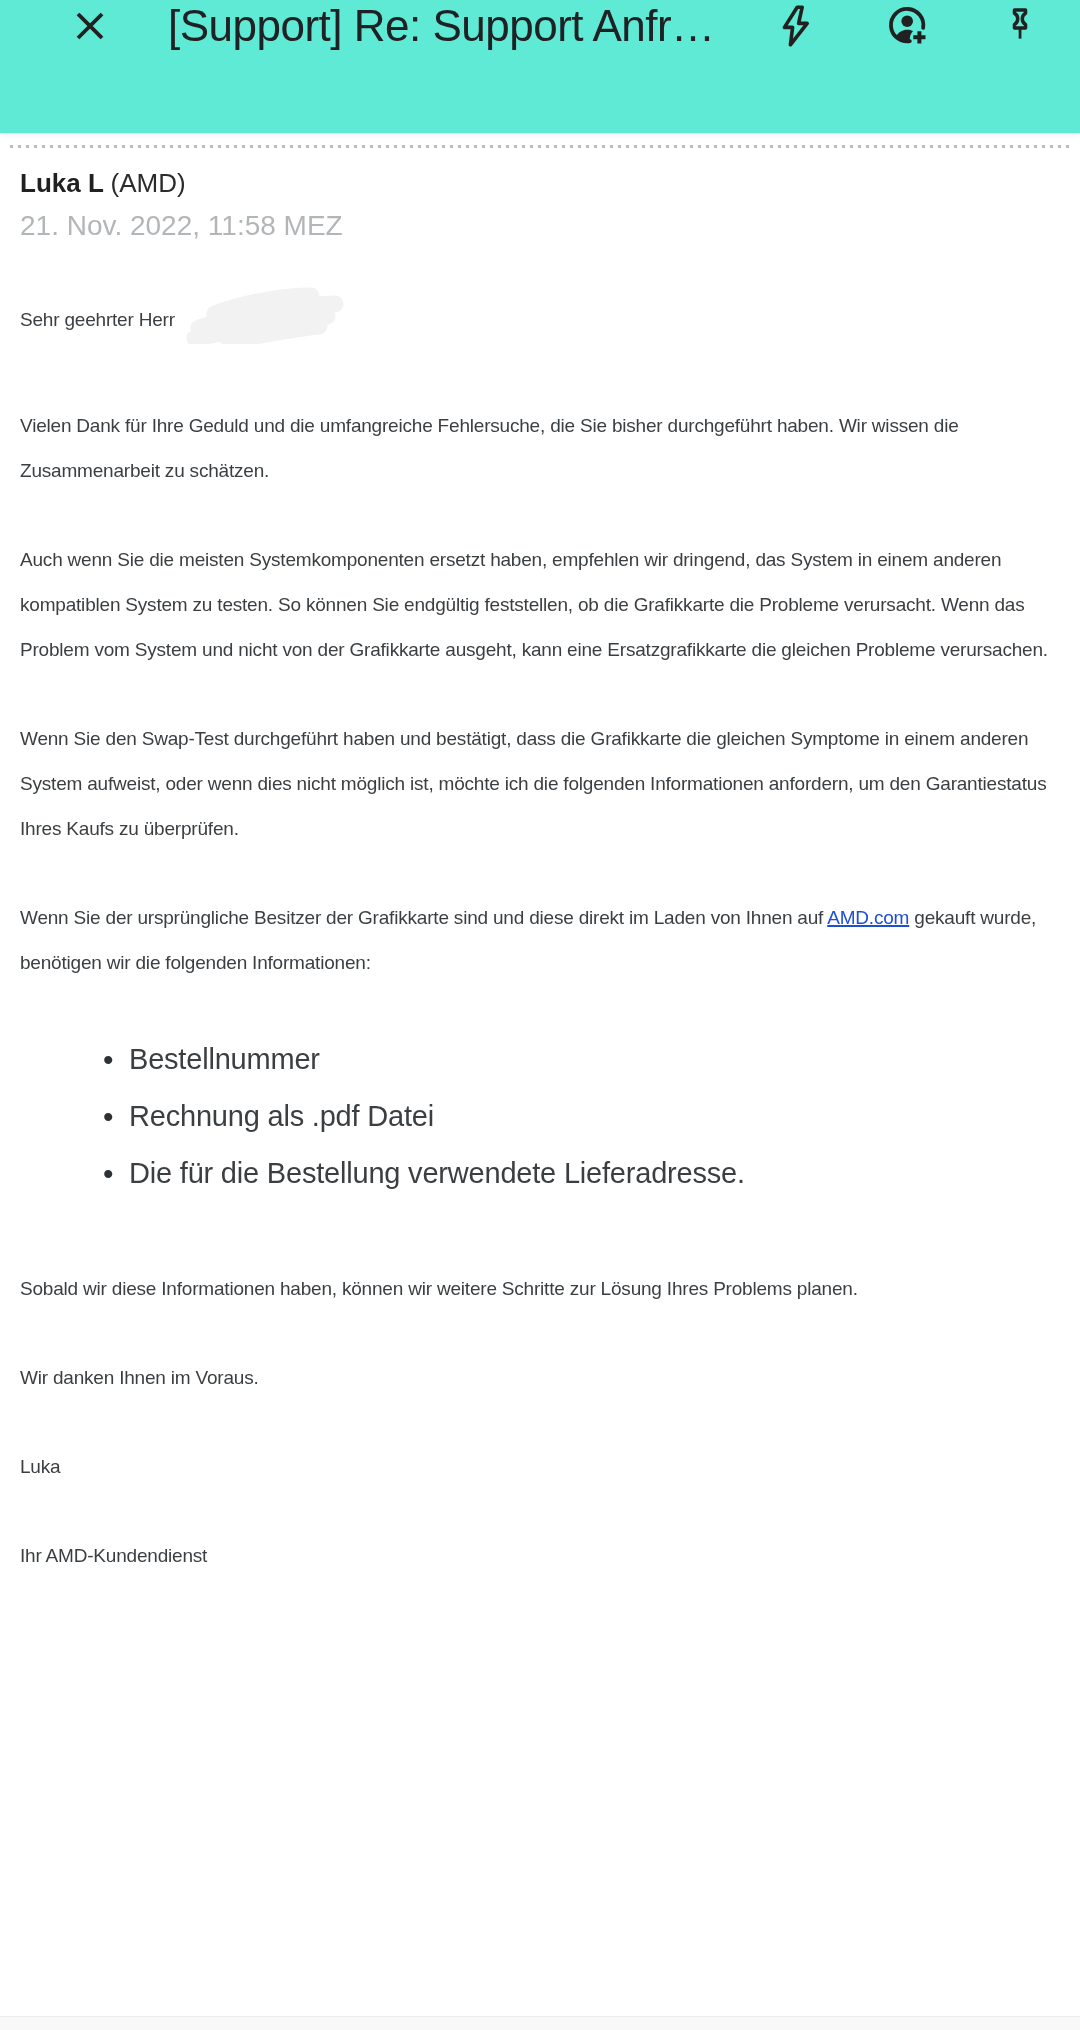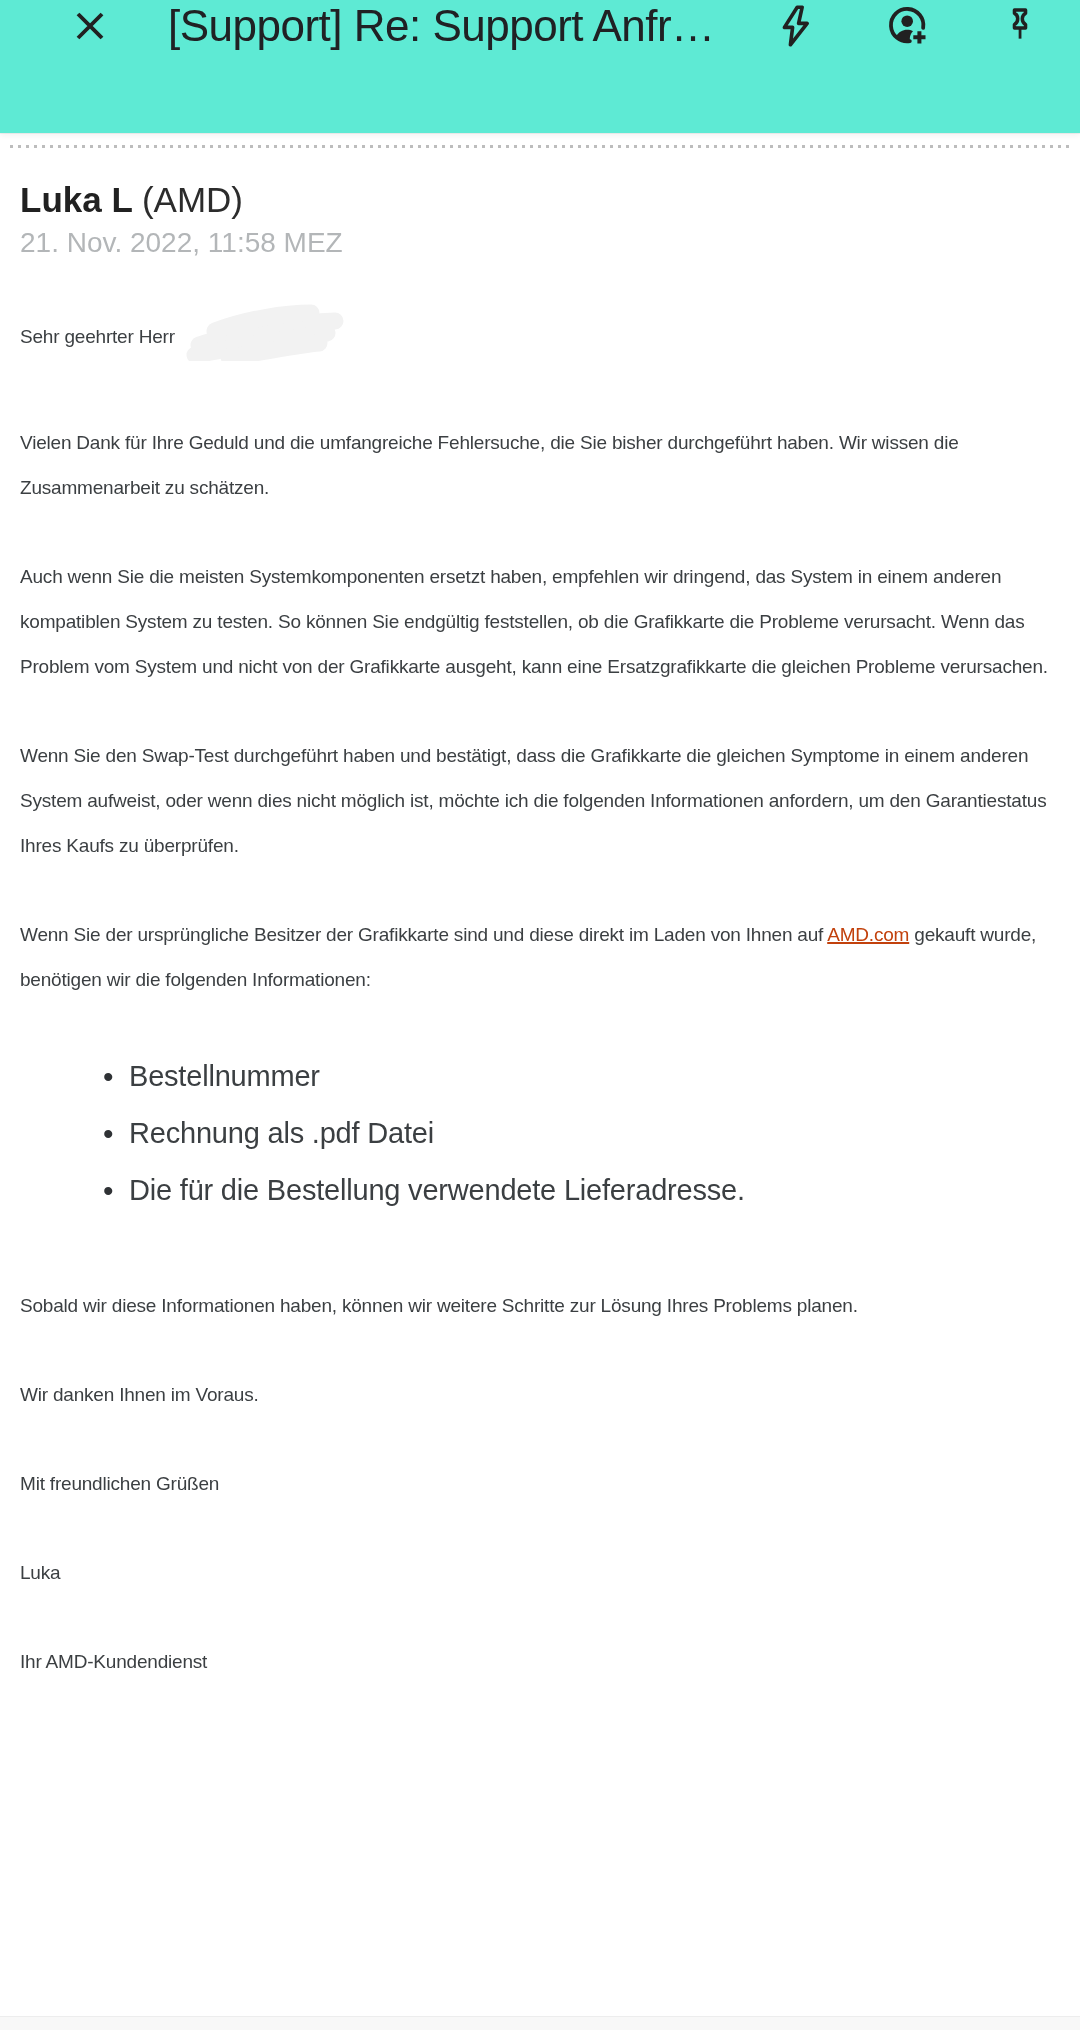--- a/index.html
+++ b/index.html
@@ -28,33 +28,33 @@
   .bar-actions{display:flex;align-items:center;gap:60px;flex:0 0 auto;}
   
   .dotted-divider{
     height:3px;margin:12px 10px 0 10px;
     background-image:repeating-linear-gradient(to right,#bdbdbd 0 3px,transparent 3px 8px);
     background-size:auto 3px;background-repeat:repeat-x;
   }
   
   .content{padding:0 20px;color:#3b3f42;}
   .sender-name{
-    margin-top:32px;font-size:35px;line-height:40px;color:#212121;font-weight:700;
+    margin-top:15px;font-size:26px;line-height:40px;color:#212121;font-weight:700;
   }
   .sender-org{font-weight:400;color:#2c2c2c;}
   .sender-date{margin-top:5px;font-size:28px;line-height:36px;color:#b3b6b8;}
   .email-body p{
     margin:44px 0 0 0;font-size:19px;line-height:45px;letter-spacing:-0.2px;color:#3b3f42;
   }
   .email-body p.greeting{margin-top:40px;margin-bottom:59px;}
   .email-body p.p1{margin-top:0;}
   .redacted{
     display:inline-block;width:168px;height:60px;vertical-align:-18px;margin-left:10px;
   }
-  a.body-link{color:#c2410c;text-decoration:underline;text-decoration-thickness:2px;}
+  a.body-link{color:#1d4ed8;text-decoration:underline;text-decoration-thickness:2px;}
   ul.req-list{
     list-style:none;margin:52px 0 0 0;padding:0 0 0 83px;
   }
   ul.req-list li{
     position:relative;padding-left:26px;font-size:29px;line-height:45px;
     letter-spacing:-0.2px;margin-top:12px;color:#3b3f42;
   }
   ul.req-list li:first-child{margin-top:0;}
   ul.req-list li::before{
     content:"•";position:absolute;left:0;top:0;color:#2f3235;font-size:30px;
@@ -143,21 +143,20 @@
     <ul class="req-list">
       <li>Bestellnummer</li>
       <li>Rechnung als .pdf Datei</li>
       <li>Die für die Bestellung verwendete Lieferadresse.</li>
     </ul>
 
     <p class="after-list">Sobald wir diese Informationen haben, können wir weitere Schritte zur Lösung Ihres Problems planen.</p>
 
     <p>Wir danken Ihnen im Voraus.</p>
 
-    <p>Mit freundlichen Grüßen</p>
 
     <p>Luka</p>
 
     <p>Ihr AMD-Kundendienst</p>
 
   </div>
 </main>
 
 <div class="bottom-strip"></div>
 

